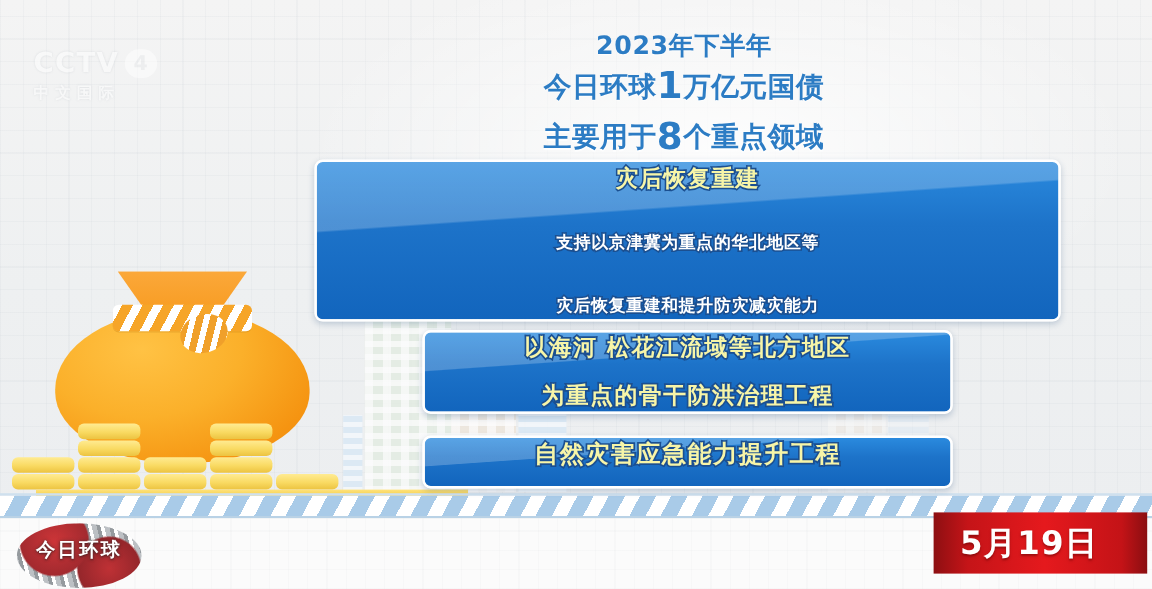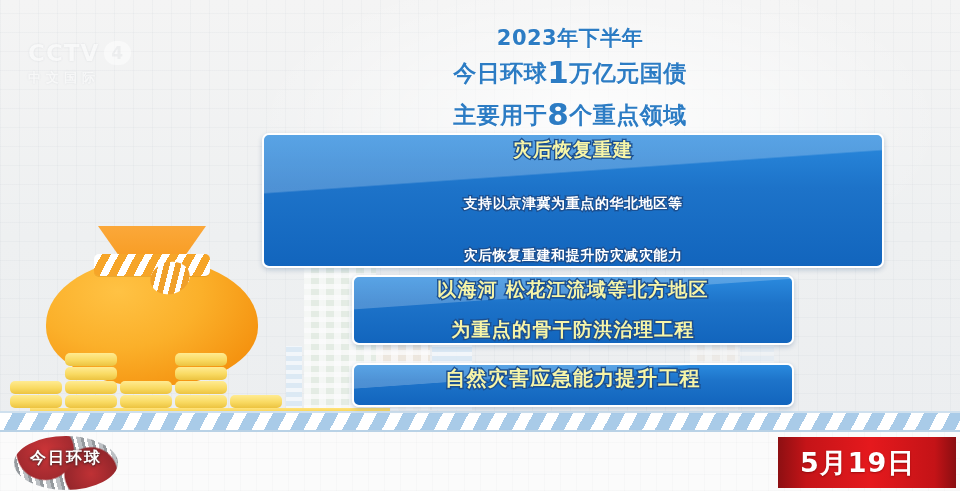--- a/index.html
+++ b/index.html
@@ -221,21 +221,21 @@
     width: 112px;
     text-align: center;
     font-size: 16px;
     font-weight: bold;
     color: #ffffff;
     letter-spacing: 2px;
     text-shadow: 0 0 3px rgba(60,60,60,.65), 0 1px 2px rgba(0,0,0,.5);
   }
   .date-badge {
     position: absolute;
-    left: 778px; top: 437px;
+    left: 778px; top: 427px;
     width: 178px; height: 51px;
     background: linear-gradient(90deg, #8d0f12 0%, #c51418 16%, #e5191d 52%, #c41317 88%, #8a0e11 100%);
     display: flex; align-items: center;
   }
   .date-text {
     margin-left: 22px;
     font-size: 27px;
     font-weight: bold;
     color: #ffffff;
     letter-spacing: 1px;

